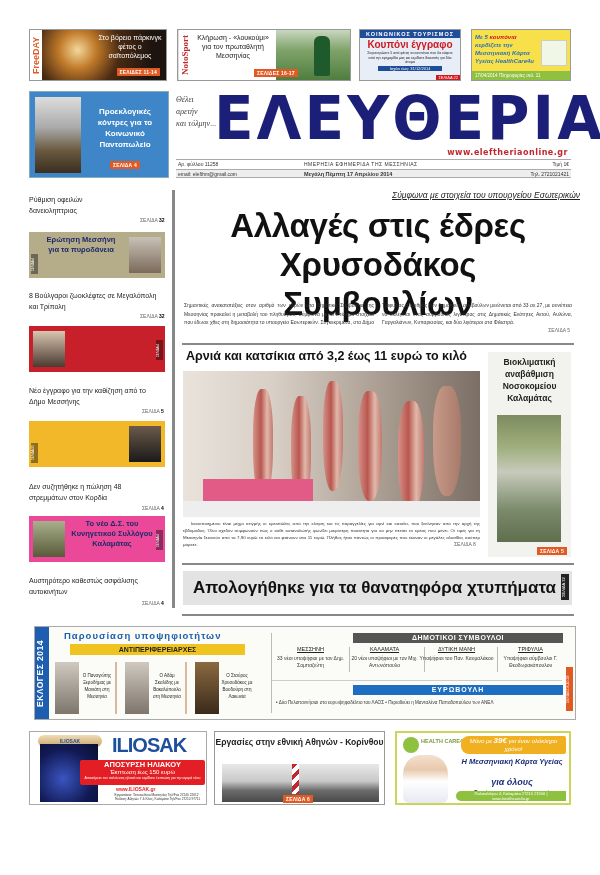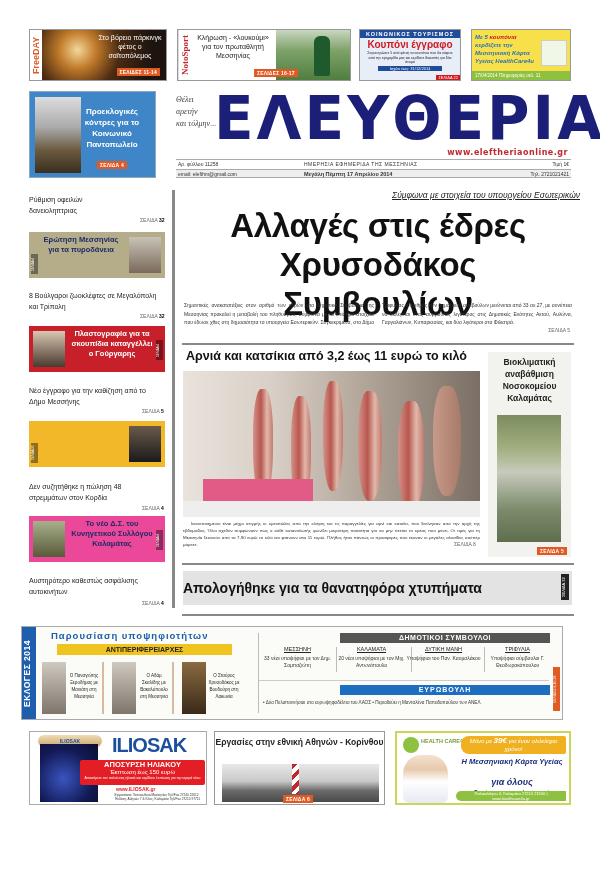--- a/index.html
+++ b/index.html
@@ -23,21 +23,21 @@
 .kt .big{color:#d0181f;font-size:10px;font-weight:bold;text-align:center;line-height:12px;margin-top:1px}
 .kt .fine{font-size:3.5px;color:#222;text-align:center;line-height:4.5px;padding:0 4px}
 .kt .date{margin:1px auto 0;width:64px;background:#1f4d9a;color:#fff;font-size:4px;text-align:center}
 .kt .page{position:absolute;right:0;bottom:0;background:#d0181f;color:#fff;font-size:4px;padding:0 2px}
 .hc{left:471px;width:100px;background:#f8e04a}
 .hc .txt{position:absolute;left:3px;top:3px;width:66px;font-size:6px;line-height:8px;color:#2c73b4;font-style:italic;font-weight:bold}
 .hc .txt em{color:#d0181f}
 .hc .card{position:absolute;right:3px;top:10px;width:26px;height:26px;background:#f1f7e7;border:1px solid #ccc}
 .hc .bar{position:absolute;left:0;right:0;bottom:0;height:9px;background:#8dc13f;color:#fff;font-size:4.5px;line-height:9px;padding-left:3px}
 
-.promo{position:absolute;left:29px;top:91px;width:127px;height:87px;background:#3e86c8;border:1px solid #8ab}
+.promo{position:absolute;left:29px;top:91px;width:140px;height:87px;background:#3e86c8;border:1px solid #8ab}
 .promo .photo{position:absolute;left:5px;top:5px;width:46px;height:76px;background:linear-gradient(180deg,#ddd 0,#aaa 40%,#6b5a40 70%,#3a2e20 100%)}
 .promo .txt{position:absolute;right:4px;top:14px;width:78px;color:#fff;font-weight:bold;font-size:8px;line-height:11px;text-align:center}
 .promo .pagetag{position:absolute;right:28px;bottom:8px}
 .motto{position:absolute;left:176px;top:94px;font-family:"Liberation Serif",serif;font-style:italic;font-size:8px;line-height:12px;color:#444}
 .logo{position:absolute;left:214px;top:89px;width:362px;height:58px;font-family:"DejaVu Sans",sans-serif;font-weight:bold;font-size:58px;line-height:58px;color:#1c1f78;letter-spacing:3px;transform:scaleY(1.05);white-space:nowrap}
 .url{position:absolute;right:32px;top:148px;font-family:"DejaVu Sans",sans-serif;font-weight:bold;font-size:8px;color:#c0282d;letter-spacing:.5px}
 .mrow{position:absolute;left:176px;width:395px;height:9px;font-size:5px;line-height:9px;color:#333;border-top:1px solid #aaa}
 .mrow1{top:159px}
 .mrow2{top:169px;background:#eee;border-bottom:1px solid #aaa}
 .mrow span{position:absolute}
@@ -61,24 +61,24 @@
 .carcass{position:absolute;top:18px;width:20px;height:110px;border-radius:40% 40% 45% 45%;background:linear-gradient(90deg,#d6928a,#b8574f 40%,#e1b8aa 70%,#c37a70)}
 .meat .counter{position:absolute;left:20px;bottom:16px;width:110px;height:22px;background:#e25b87}
 .meat .floor{position:absolute;left:0;right:0;bottom:0;height:16px;background:#eee}
 .cap{position:absolute;left:183px;top:520px;width:297px;font-size:4.4px;line-height:7px;color:#333;text-align:justify;text-indent:8px}
 .cap-page{position:absolute;left:454px;top:541px;font-size:5px;color:#666}
 .bio{position:absolute;left:488px;top:352px;width:83px;height:205px;background:#f2f2ee}
 .bio .t{position:absolute;left:0;width:83px;top:4px;font-weight:bold;font-size:8.5px;line-height:12px;text-align:center;color:#222}
 .bio .ph{position:absolute;left:9px;top:63px;width:64px;height:127px;background:linear-gradient(180deg,#7d8c5f 0,#9fae7c 25%,#c7cabb 45%,#7a8a6b 75%,#5f6e4d 100%)}
 .bio .pagetag{position:absolute;right:4px;bottom:2px}
 .strip{position:absolute;left:183px;top:571px;width:389px;height:34px;background:#e3e3e3}
-.strip .t{position:absolute;left:0;right:16px;top:0;line-height:34px;text-align:left;font-weight:bold;font-size:14px;color:#111}
+.strip .t{position:absolute;left:0;right:16px;top:0;line-height:34px;text-align:right;font-weight:bold;font-size:17px;color:#111}
 .strip .tag{position:absolute;right:3px;top:3px;width:8px;height:26px;background:#222;color:#fff;font-size:4px;writing-mode:vertical-rl;transform:rotate(180deg);text-align:center}
 
-.elec{position:absolute;left:21px;top:626px;width:542px;height:94px;border:1px solid #aaa;background:#fbfbf7}
+.elec{position:absolute;left:34px;top:626px;width:542px;height:94px;border:1px solid #aaa;background:#fbfbf7}
 .elec .vt{position:absolute;left:0;top:0;bottom:0;width:14px;background:#1d5fae;color:#fff;writing-mode:vertical-rl;transform:rotate(180deg);text-align:center;font-weight:bold;font-size:8.5px;letter-spacing:.5px}
 .elec .ttl{position:absolute;left:29px;top:3px;font-weight:bold;font-size:9.5px;color:#1d5fae;letter-spacing:1px}
 .elec .anti{position:absolute;left:35px;top:17px;width:175px;height:11px;background:#f0c420;text-align:center;font-weight:bold;font-size:7px;line-height:11px;color:#222}
 .cand{position:absolute;top:35px;width:58px;height:55px}
 .cand .ph{position:absolute;left:0;top:0;width:24px;height:52px;background:linear-gradient(180deg,#cfc9c0,#7e756c)}
 .cand .t{position:absolute;left:26px;top:10px;width:32px;font-size:4.5px;line-height:7px;text-align:center;color:#222}
 .cand .sep{position:absolute;right:-4px;top:0;width:2px;height:52px;background:#d9b9a0}
 .elec .vsep{position:absolute;left:236px;top:6px;width:1px;height:80px;background:#bbb}
 .dim{position:absolute;left:318px;top:6px;width:210px;height:10px;background:#555;color:#fff;text-align:center;font-weight:bold;font-size:7px;line-height:10px;letter-spacing:.5px}
 .muni{position:absolute;top:19px;width:75px;text-align:center}
@@ -172,32 +172,31 @@
 
 <div class="sideline"></div>
 
 <div class="sitem" style="top:194px;width:136px">
     <div style="width:95px">Ρύθμιση οφειλών δανειοληπτριας</div>
   </div>
 <div class="spage" style="left:140px;top:217px"><span>ΣΕΛΙΔΑ </span><b>32</b></div>
 
 <div class="sbox" style="top:232px;background:#b5ad8a">
   <div class="tag" style="left:2px;top:22px">ΣΕΛΙΔΑ 4</div>
-  <div class="t" style="left:12px;width:80px;top:3px;color:#1d2a6a">Ερώτηση Μεσσηνίας για τα πυροδάνεια</div>
+  <div class="t" style="left:12px;width:80px;top:3px;color:#1d2a6a">Ερώτηση Μεσσήνη για τα πυροδάνεια</div>
   <div class="ph" style="right:4px;background:linear-gradient(180deg,#c8c2b6,#7b6a5a)"></div>
 </div>
 
 <div class="sitem" style="top:290px">
     <div style="width:130px">8 Βούλγαροι ζωοκλέφτες σε Μεγαλόπολη και Τρίπολη</div>
   </div>
 <div class="spage" style="left:140px;top:313px"><span>ΣΕΛΙΔΑ </span><b>32</b></div>
 
 <div class="sbox" style="top:326px;background:#c8202a">
   <div class="ph" style="left:4px;background:linear-gradient(180deg,#d8c6b0,#4a3a30)"></div>
-  <div class="t" style="left:40px;width:86px;top:3px;color:#fff">Πλαστογραφία για τα σκουπίδια καταγγέλλει ο Γούργαρης</div>
   <div class="tag" style="right:2px;top:14px">ΣΕΛΙΔΑ 4</div>
 </div>
 
 <div class="sitem" style="top:385px">
     <div style="width:130px">Νέο έγγραφο για την καθίζηση από το Δήμο Μεσσήνης</div>
   </div>
 <div class="spage" style="left:142px;top:408px"><span>ΣΕΛΙΔΑ </span><b>5</b></div>
 
 <div class="sbox" style="top:421px;background:#f2b82a">
   <div class="tag" style="left:2px;top:22px">ΣΕΛΙΔΑ 32</div>

